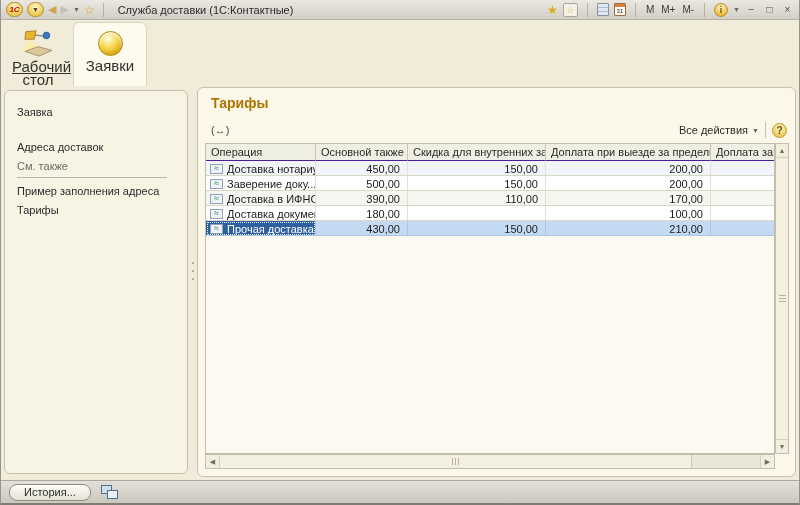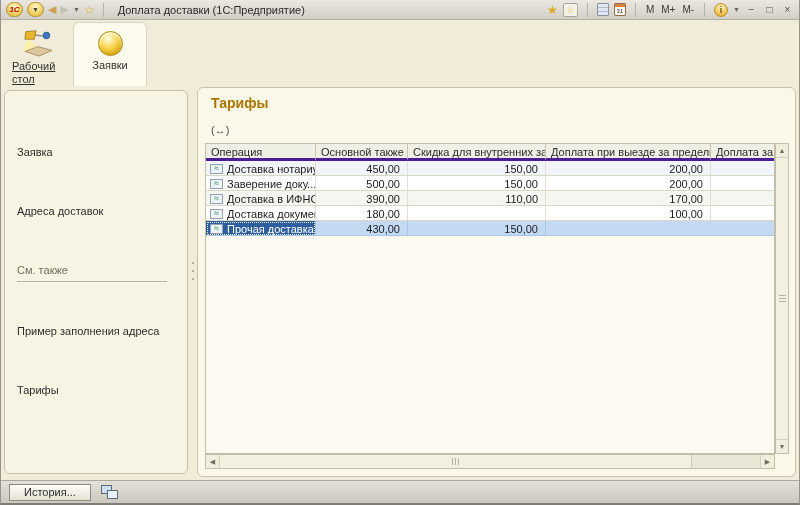--- a/index.html
+++ b/index.html
@@ -46,31 +46,31 @@
     display:flex; align-items:center; justify-content:center; }
   .win-ctl { font-size:10px; color:#4e4c45; width:13px; text-align:center; }
 
   
   .tabstrip { position:absolute; top:20px; left:0; right:0; height:66px; background:#f0ecd9; }
   .tab { position:absolute; top:2px; height:64px; display:flex; flex-direction:column;
     align-items:center; justify-content:flex-start; padding-top:5px; }
   .tab-desktop { left:4px; width:66px; }
   .tab-active { left:72px; width:74px; background:#fdfbee;
     border:1px solid #d7d3c1; border-bottom:none; border-radius:6px 6px 0 0; }
-  .tab-label { font-size:11px; color:#33312c; line-height:13px; margin-top:3px; }
+  .tab-label { font-size:15px; color:#33312c; text-align:center; line-height:13px; margin-top:3px; }
   .tab-label.link { text-decoration:underline; width:52px; }
   .coin { width:25px; height:25px; border-radius:50%; margin-top:3px;
     background:radial-gradient(circle at 40% 30%, #fffbe0, #f6d448 45%, #d9a613 75%, #b8860b);
     border:1px solid #b08a10; box-shadow:inset 0 2px 3px rgba(255,255,255,.8); }
 
   
   .content { position:absolute; top:86px; left:0; right:0; height:394px; background:#f0ecd9; }
   .panel { border:1px solid #c5c1ae; border-radius:6px; background:#f8f4e4; }
   .sidebar-panel { position:absolute; left:3px; top:4px; width:184px; height:384px; padding:12px 0 0 12px; }
-  .side-item { line-height:19px; color:#2b2b2b; white-space:nowrap;margin-top:40px; }
+  .side-item { line-height:19px; color:#2b2b2b; white-space:nowrap; }
   .side-current { margin-bottom:16px; }
   .see-also { color:#6f6c5f; border-bottom:1px solid #b9b5a3; width:150px; padding-bottom:1px; margin-bottom:4px; }
 
   .splitter { position:absolute; left:189px; top:4px; width:6px; height:384px; }
   .grip { position:absolute; left:2px; top:172px; display:flex; flex-direction:column; gap:6px; }
   .grip i { width:2px; height:2px; background:#9b978a; border-radius:50%; }
 
   .main-panel { position:absolute; left:196px; top:1px; right:3px; height:390px; background:#fbf8ea; }
   .form-title { position:absolute; left:13px; top:7px; font-size:14px; font-weight:bold; color:#ad7500; }
   .form-toolbar { position:absolute; left:13px; right:8px; top:33px; height:18px;
@@ -82,21 +82,21 @@
   .help-circle { width:15px; height:15px; border-radius:50%;
     background:radial-gradient(circle at 50% 30%, #fdf5cf, #efcf66 65%, #ddb23a);
     border:1px solid #c1992e; color:#6b4e00; font-size:10px; font-weight:bold;
     display:flex; align-items:center; justify-content:center; }
 
   
   .table-wrap { position:absolute; left:7px; right:6px; top:55px; bottom:7px; }
   .grid-zone { position:absolute; left:0; top:0; right:14px; bottom:15px;
     border:1px solid #c2beac; background:#fcfaf0; display:flex; flex-direction:column; overflow:hidden; }
   .thead { display:flex; height:17px; background:#f0efe3; }
-  .th { border-right:1px solid #c9c5b4; border-bottom:3px solid #4c1d95;
+  .th { border-right:1px solid #c9c5b4; border-bottom:1px solid #4c1d95;
     padding:2px 4px 0 5px; white-space:nowrap; overflow:hidden; color:#2b2b2b; }
   .trow { display:flex; height:15px; }
   .cell { border-right:1px solid #e2dfd0; border-bottom:1px solid #dad7c6;
     padding:1px 4px 0 4px; white-space:nowrap; overflow:hidden; display:flex; align-items:center; }
   .c-op   { width:110px; }
   .c-num  { width:92px;  justify-content:flex-end; padding-right:7px; }
   .c-num2 { width:138px; justify-content:flex-end; padding-right:7px; }
   .c-num3 { width:165px; justify-content:flex-end; padding-right:7px; }
   .c-last { flex:1; border-right:none; }
   .th.c-op{ width:110px; } .th.c-num{ width:92px; justify-content:flex-start; }
@@ -127,21 +127,21 @@
   .hscroll .sb-arrow.right { margin-left:auto; border-right:none; border-left:1px solid #d5d1bf; }
   .h-thumb { width:472px; background:#f3f0e0; border-right:1px solid #cdc9b7;
     display:flex; align-items:center; justify-content:center; }
   .h-grip { display:flex; gap:2px; }
   .h-grip i { width:1px; height:7px; background:#b5b19e; }
 
   
   .statusbar { position:absolute; left:0; right:0; top:480px; height:23px;
     background:linear-gradient(#e3e0d7,#cbc8bf); border-top:1px solid #aaa79c;
     display:flex; align-items:center; padding:0 8px; gap:10px; }
-  .history-btn { height:17px; padding:0 14px; border-radius:0; border:1px solid #8f8b7e;
+  .history-btn { height:17px; padding:0 14px; border-radius:8px; border:1px solid #8f8b7e;
     background:linear-gradient(#fdfdf8,#e4e1d4); font-family:inherit; font-size:11px; color:#2b2b2b; }
   .monitors-icon { position:relative; width:18px; height:15px; }
   .monitors-icon .m1 { position:absolute; left:0; top:0; width:11px; height:9px;
     border:1px solid #5a6b7d; background:#cfe0ef; }
   .monitors-icon .m2 { position:absolute; left:6px; top:5px; width:11px; height:9px;
     border:1px solid #5a6b7d; background:#e9f1f9; }
 </style>
 </head>
 <body>
 
@@ -153,21 +153,21 @@
           <span class="logo-txt">1С</span>
         </div>
       <div class="btn-round">
           <span class="menu-caret">▼</span>
         </div>
       <span class="nav-arrow nav-back">◀</span>
       <span class="nav-arrow nav-fwd">▶</span>
       <span class="sm-caret">▼</span>
       <span class="star-glyph">☆</span>
       <div class="tb-sep"></div>
-      <span class="tb-title">Доплата доставки  (1С:Предприятие)</span>
+      <span class="tb-title">Служба доставки  (1С:Контактные)</span>
     </div>
     <div class="tb-right">
       <span class="star-glyph">★</span>
       <div class="mini-box">
           <span class="star-box">☆</span>
         </div>
       <div class="tb-sep"></div>
       <div class="calc-icon"></div>
       <div class="cal-icon">
         <div class="cal-top"></div>
@@ -219,20 +219,28 @@
           <i></i>
           <i></i>
         </div>
     </div>
 
     <div class="panel main-panel">
       <div class="form-title">Тарифы</div>
 
       <div class="form-toolbar">
         <span class="fit-width">(↔)</span>
+        <div class="toolbar-right">
+          <div class="all-actions">
+            <span>Все действия</span>
+            <span class="sm-caret">▼</span>
+          </div>
+          <div class="vsep"></div>
+          <div class="help-circle">?</div>
+        </div>
       </div>
 
       <div class="table-wrap">
         <div class="grid-zone">
           <div class="thead">
             <div class="th c-op">Операция</div>
             <div class="th c-num">Основной также</div>
             <div class="th c-num2">Скидка для внутренних заказов</div>
             <div class="th c-num3">Доплата при выезде за пределы МКАД</div>
             <div class="th c-last">Доплата за ср</div>
@@ -292,20 +300,21 @@
 
           <div class="trow selected">
             <div class="cell c-op">
                 <span class="row-icon">
                   <i>≈</i>
                 </span>
                 <span>Прочая доставка</span>
               </div>
             <div class="cell c-num">430,00</div>
             <div class="cell c-num2">150,00</div>
+            <div class="cell c-num3">210,00</div>
             <div class="cell c-last"></div>
           </div>
 
           <div class="grid-fill"></div>
         </div>
 
         <div class="vscroll">
           <div class="sb-arrow">▲</div>
           <div class="v-thumb">
             <div class="v-grip">

